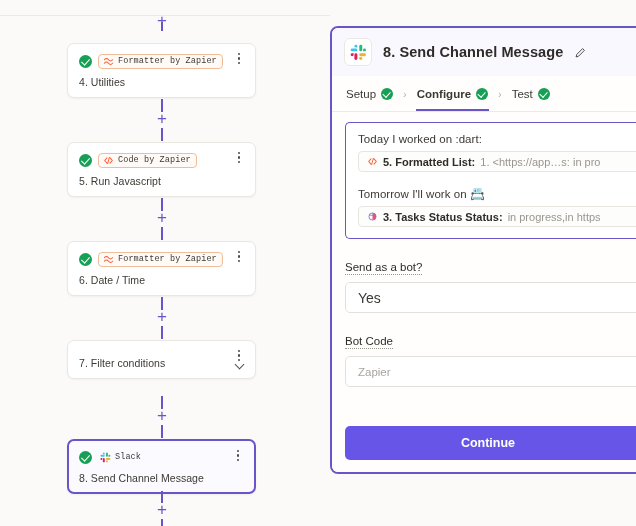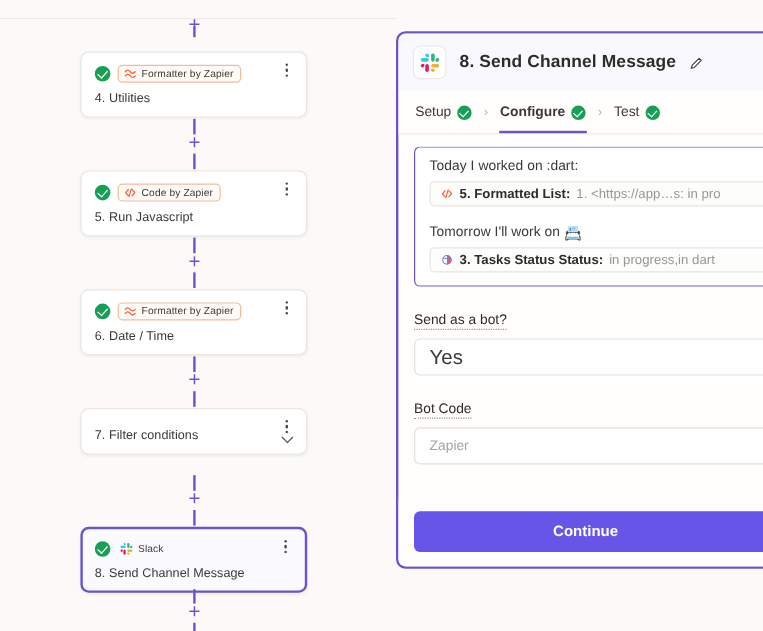--- a/index.html
+++ b/index.html
@@ -58,20 +58,21 @@
     content: ""; position: absolute; left: 3.5px; top: 2.5px;
     width: 4px; height: 7px; border: solid #fff;
     border-width: 0 1.6px 1.6px 0; transform: rotate(42deg);
   }
   .app-pill {
     display: inline-flex; align-items: center; gap: 4px;
     border: 1px solid #f0bd9b; border-radius: 4px;
     background: #fffaf6;
     padding: 1px 5px 1px 4px;
     height: 15px;
+    font-family: Liberation Mono, monospace;
   }
   .app-pill.plain { border: none; background: transparent; padding: 1px 2px; }
   .app-pill .label {
     font-size: 8.5px; color: #3d3a36; letter-spacing: .1px; white-space: nowrap;
   }
   .pill-ico { width: 11px; height: 11px; flex: 0 0 11px; display: block; }
   .step-title {
     margin-top: 7px; font-size: 10.5px; color: #3c3935; letter-spacing: .05px;
   }
   .dots {
@@ -171,21 +172,21 @@
   .field-label {
     font-size: 11.5px; color: #2f2c28; display: inline-block;
     border-bottom: 1.5px dotted #9a968f; padding-bottom: 1px; cursor: help;
   }
   .field-input {
     margin-top: 7px; height: 31px;
     border: 1px solid #e3e0db; border-radius: 5px; background: #fff;
     display: flex; align-items: center; padding: 0 12px;
     width: 320px; cursor: pointer;
   }
-  .field-input .val { font-size: 17px; color: #3c3935; }
+  .field-input .val { font-size: 14px; color: #3c3935; }
   .field-input .ph { font-size: 11.5px; color: #a8a49d; }
 
   .panel-footer {
     position: absolute; left: 0; bottom: 0; width: 100%;
     padding: 10px 13px 12px 13px; background: #fffefc;
   }
   .continue {
     height: 34px; width: 320px; border: none; border-radius: 5px;
     background: #6655e6; color: #fff;
     font-size: 12.5px; font-weight: bold; font-family: "Liberation Sans", sans-serif;
@@ -378,21 +379,21 @@
           <span>Tomorrow I'll work on</span>
           <span class="emoji">📇</span>
         </div>
         <div class="token">
           <svg class="token-ico" viewBox="0 0 16 16">
             <circle cx="8" cy="8" r="5.2" fill="none" stroke="#8a6fe0" stroke-width="1.3"></circle>
             <path d="M8 2.8a5.2 5.2 0 0 1 0 10.4z" fill="#e8556d"></path>
             <path d="M3.4 6.2h9.2" stroke="#3a9ae0" stroke-width="1.2"></path>
           </svg>
           <span class="token-key">3. Tasks Status Status:</span>
-          <span class="token-val">in progress,in dart</span>
+          <span class="token-val">in progress,in https</span>
         </div>
       </div>
 
       <div class="field">
         <span class="field-label">Send as a bot?</span>
         <div class="field-input">
           <span class="val">Yes</span>
         </div>
       </div>
 

